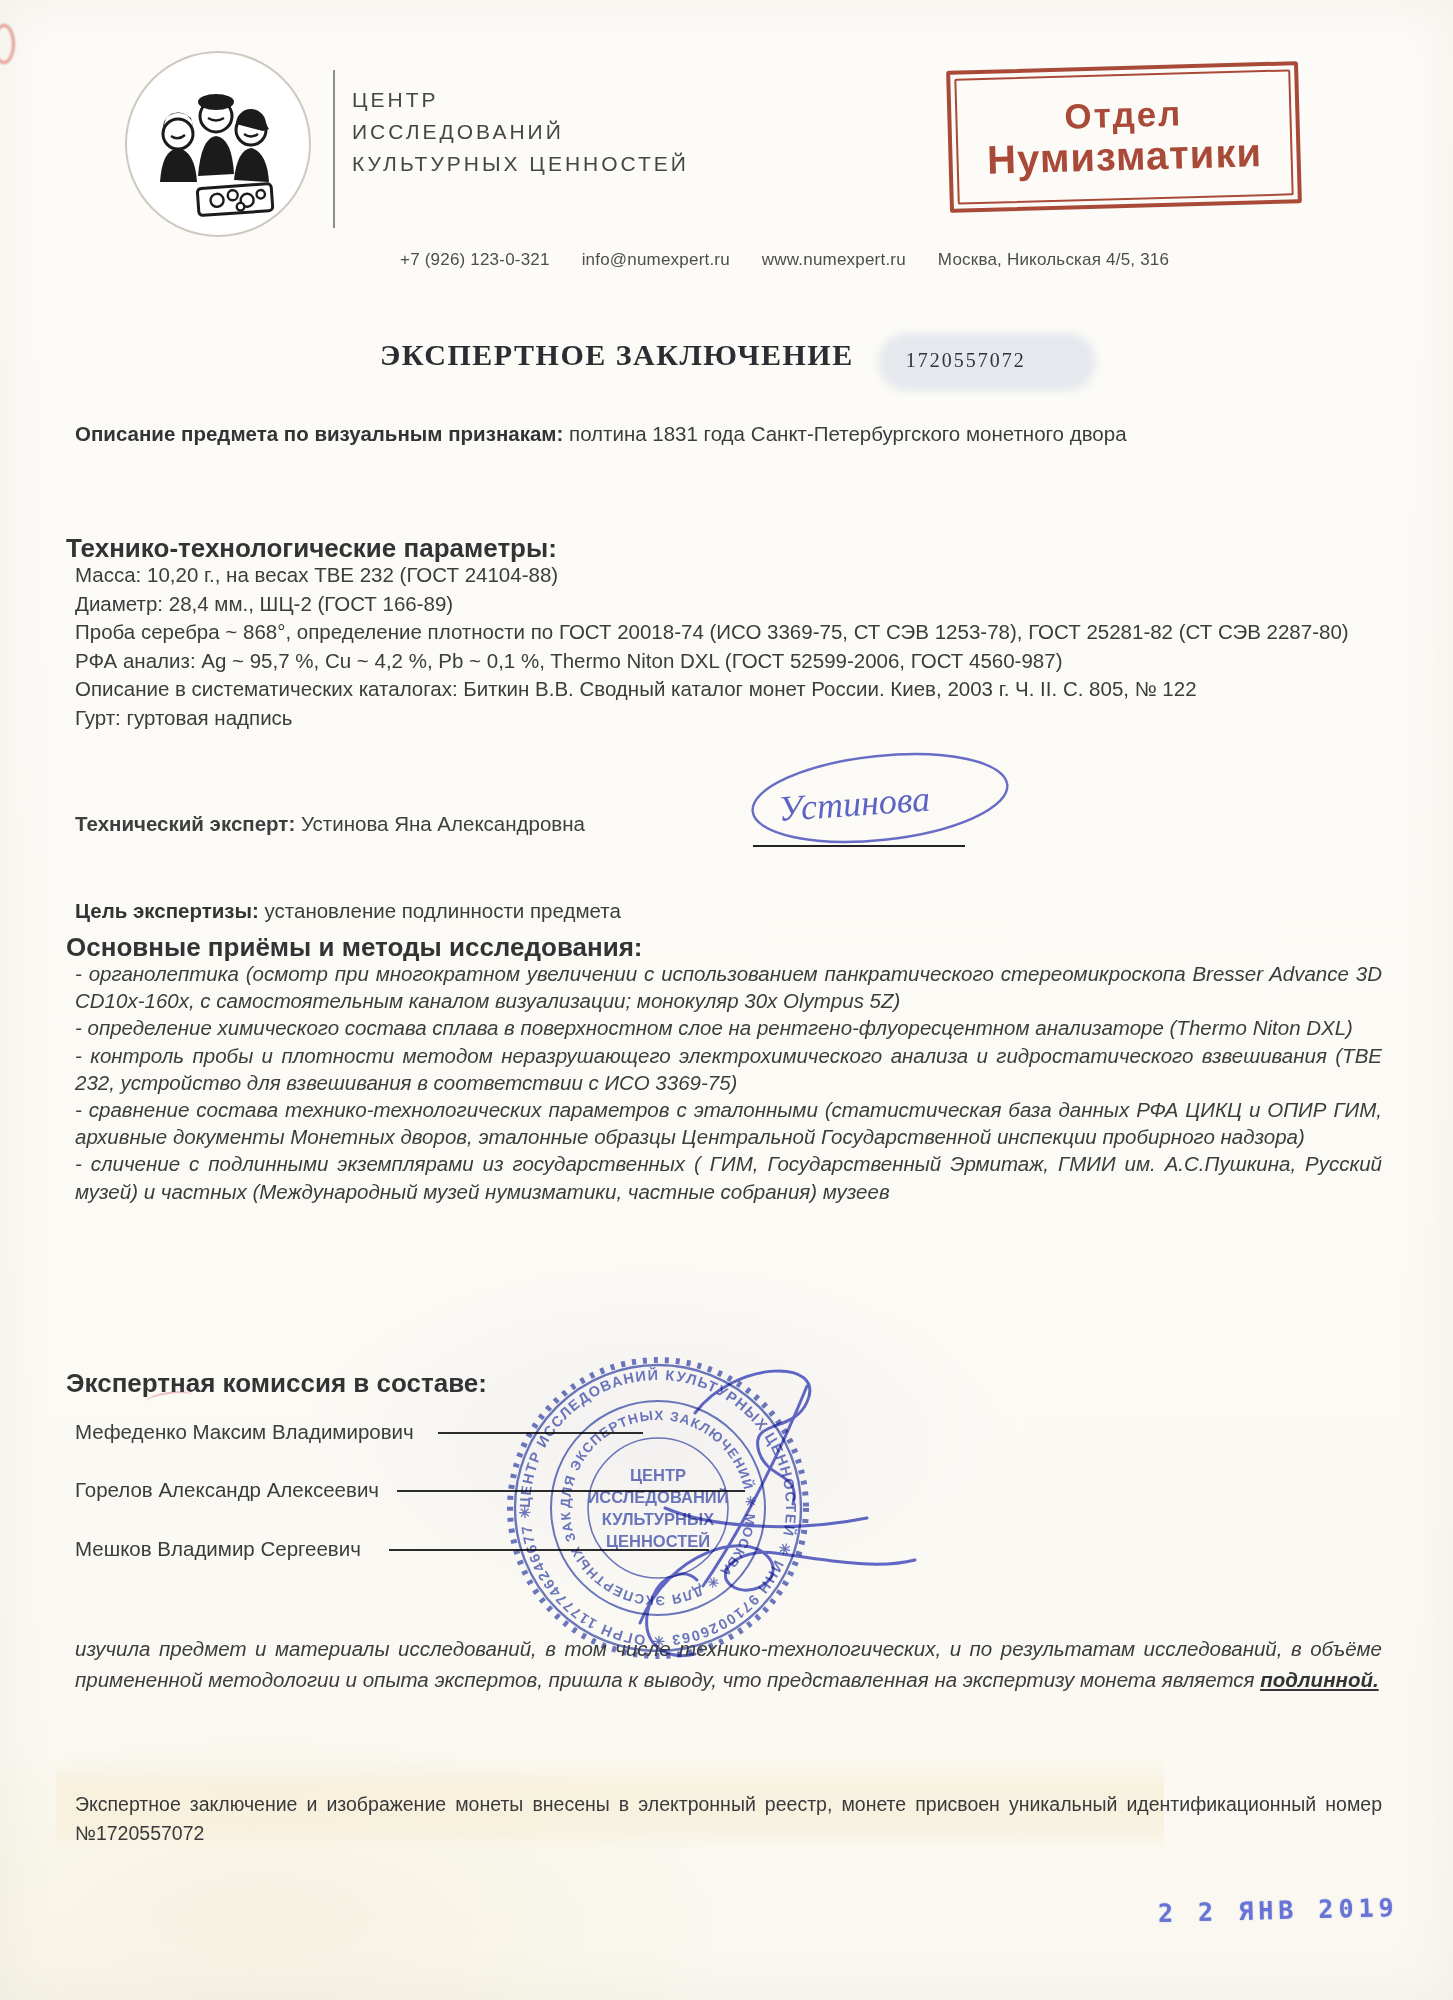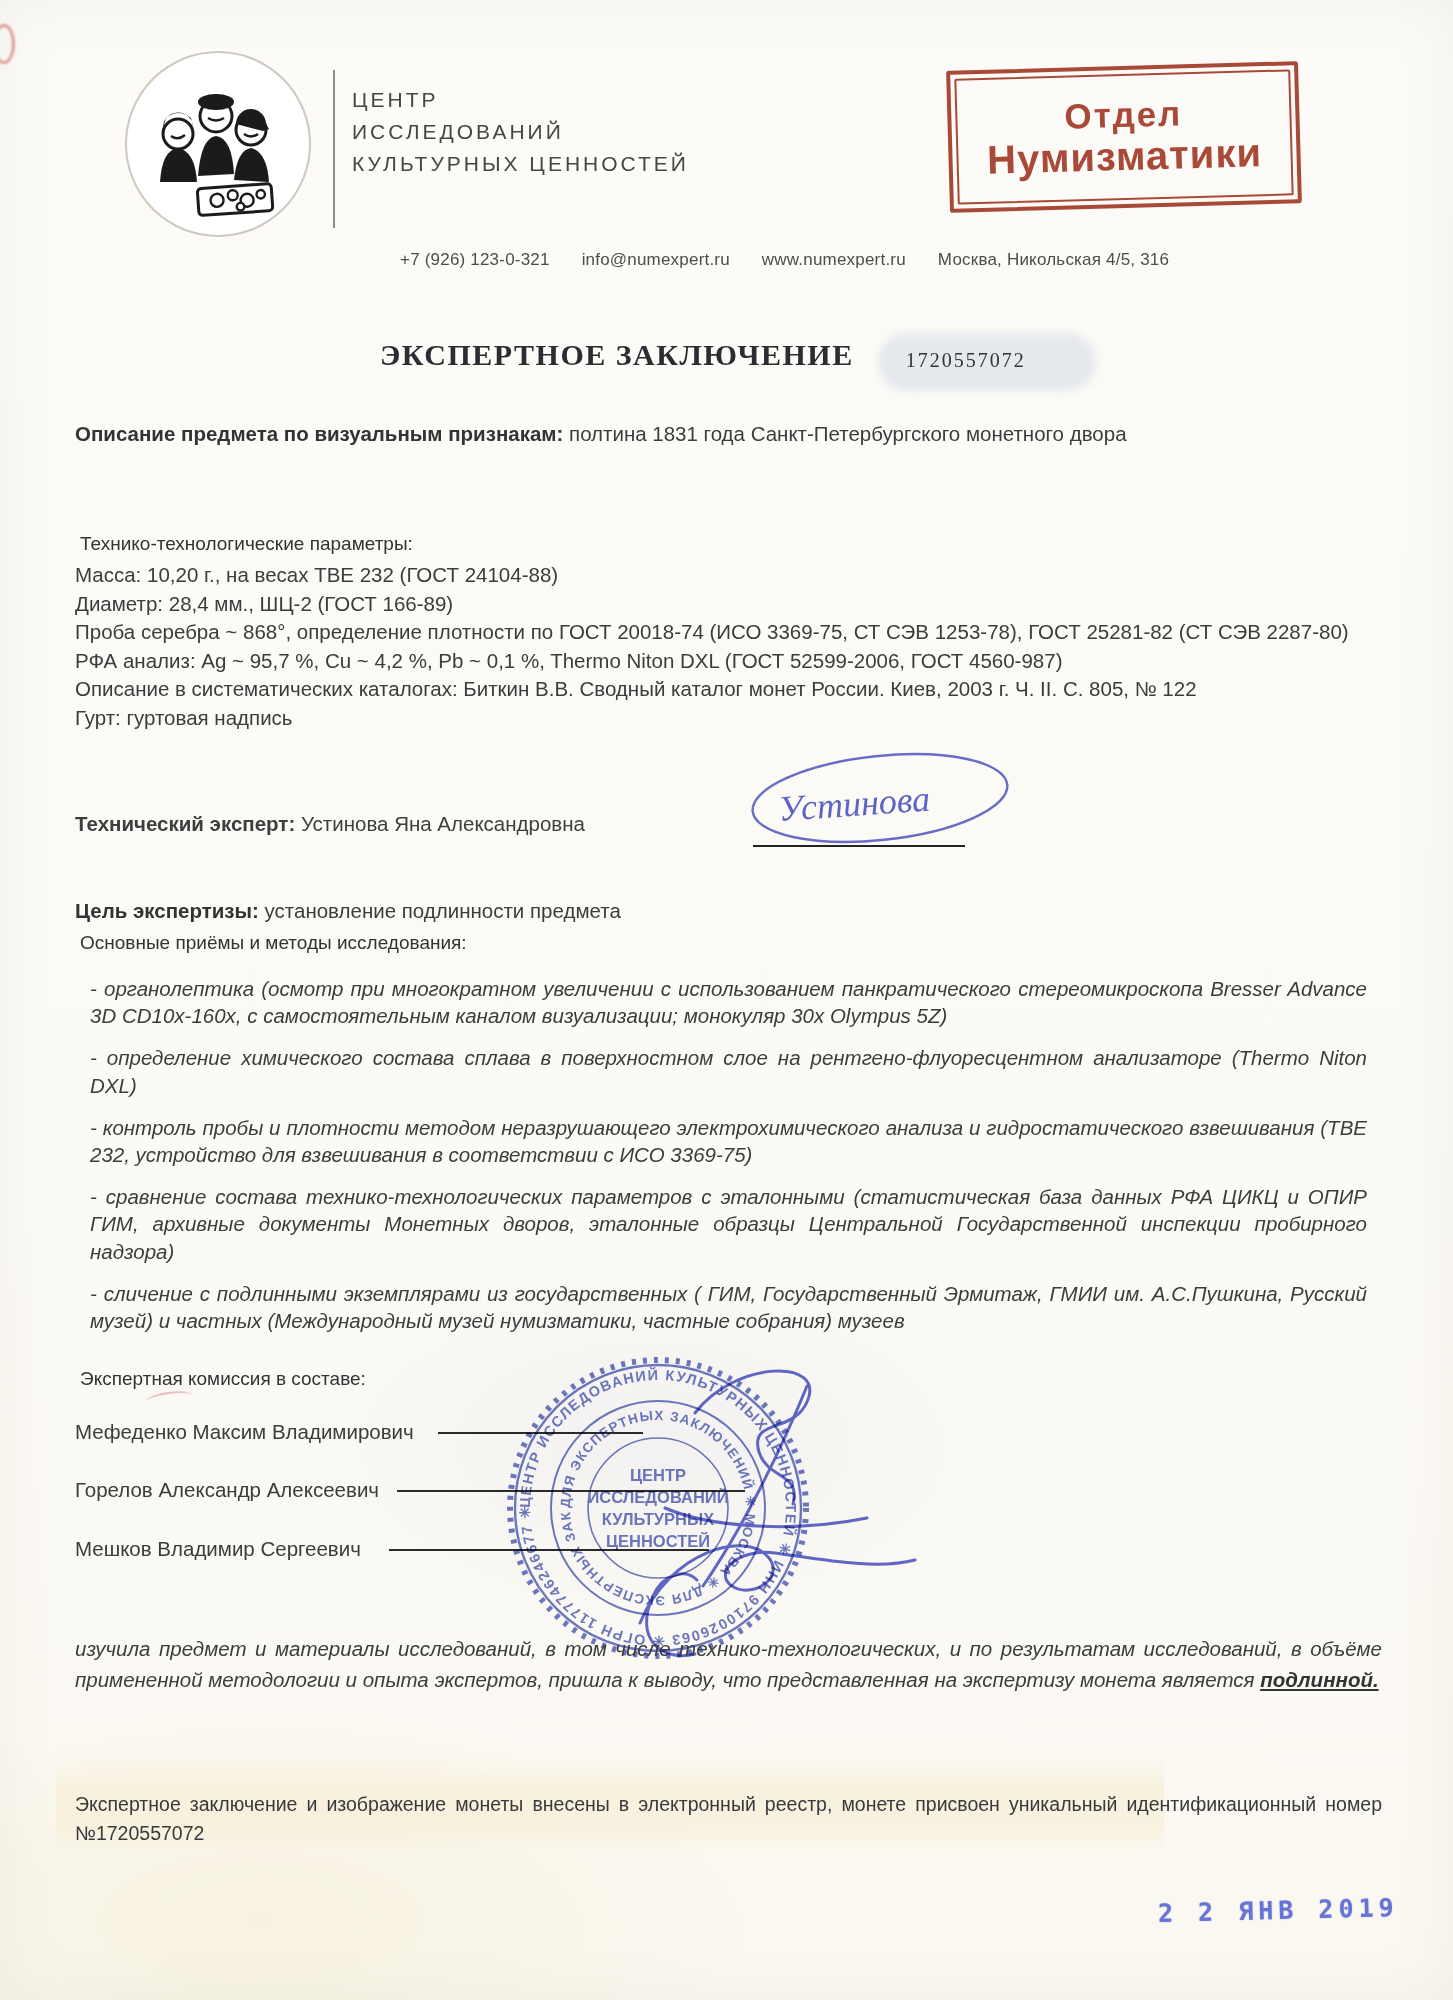--- a/index.html
+++ b/index.html
@@ -32,22 +32,22 @@
     letter-spacing:1.5px;color:#2c2c33;margin:0;}
   .num-wrap{position:relative;}
   .num-blob{position:absolute;left:-28px;top:-16px;width:218px;height:58px;border-radius:30px;
     background:#e1e5ec;filter:blur(4px);opacity:.85;}
   .doc-number{position:relative;font-family:"Liberation Serif",serif;font-size:20px;color:#32323a;letter-spacing:2px;}
   
   .para{position:absolute;left:75px;width:1307px;text-align:justify;font-size:20.5px;
     line-height:28.5px;color:#3c3c3e;}
   .para b{color:#333336;}
   .tech-lines div{text-align:justify;}
-  .methods p{margin:15px;font-style:italic;line-height:27.2px;}
-  .h-bold{position:absolute;left:80px;font-size:19px;font-weight:normal;color:#333336;}
+  .methods p{margin:0;font-style:italic;line-height:27.2px;}
+  .h-bold{position:absolute;left:66px;font-size:26px;font-weight:bold;color:#333336;}
   .expert-row{position:absolute;left:75px;top:812px;font-size:20.5px;}
   .uline{position:absolute;left:753px;top:845px;width:212px;border-bottom:2.5px solid #232323;}
   
   .member-row{position:absolute;left:75px;display:flex;align-items:center;font-size:20.5px;color:#3c3c3e;}
   .sig-line{border-bottom:2.4px solid #2b2b2b;height:2px;}
   .concl{line-height:31px;font-style:italic;}
   .registry-band{position:absolute;left:56px;top:1758px;width:1108px;height:92px;
     background:linear-gradient(180deg,rgba(247,241,222,.0),rgba(246,239,216,.75) 30%,rgba(246,239,216,.65) 80%,rgba(247,241,222,.0));}
   .registry{font-size:19.5px;line-height:29.5px;color:#3a3a3c;}
   

